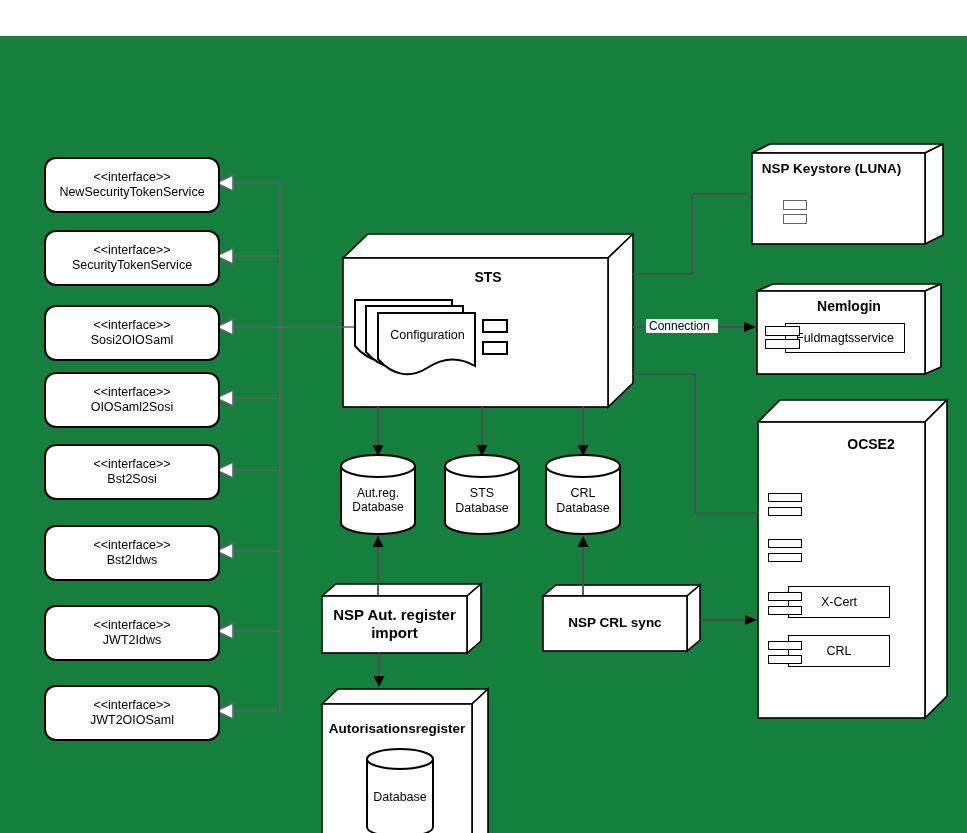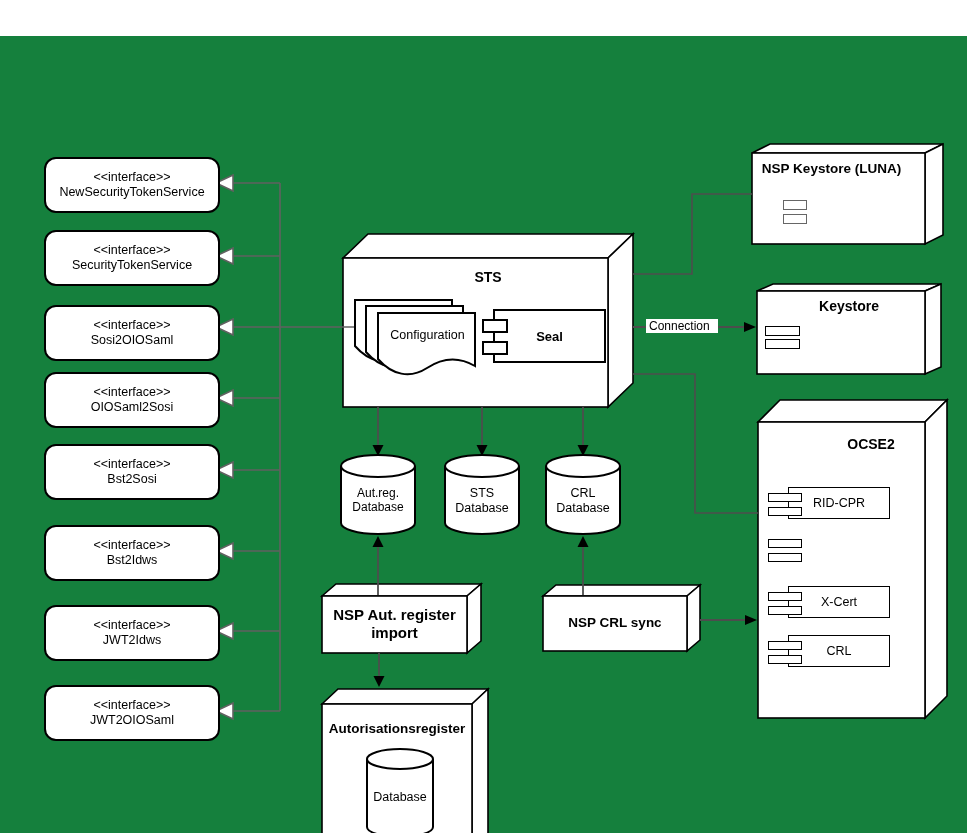--- a/index.html
+++ b/index.html
@@ -178,37 +178,36 @@
     <span>JWT2Idws</span>
   </div>
   <div class="iface" style="top:649px">
     <span>&lt;&lt;interface&gt;&gt;</span>
     <span>JWT2OIOSaml</span>
   </div>
 
   <div class="lbl bold" style="left:343px;top:233px;width:290px;font-size:14px">STS</div>
   <div class="lbl" style="left:380px;top:292px;width:95px;font-size:12.5px">Configuration</div>
   <div class="lbl bold" style="left:748px;top:125px;width:167px;font-size:13.5px;white-space:nowrap">NSP Keystore (LUNA)</div>
-  <div class="lbl bold" style="left:757px;top:262px;width:184px;font-size:14px">Keystore</div>
+  <div class="lbl bold" style="left:757px;top:262px;width:184px;font-size:14px">Nemlogin</div>
   <div class="lbl bold" style="left:758px;top:400px;width:226px;font-size:14px">OCSE2</div>
   <div class="lbl bold" style="left:315px;top:685px;width:164px;font-size:13.5px;white-space:nowrap">Autorisationsregister</div>
 
   <div class="conn-lbl" style="left:646px;top:283px;width:66px">Connection</div>
 
-  <div class="comp bold" style="left:493px;top:273px;width:109px;height:50px;font-size:13px">Seal</div>
   <div class="tab" style="left:482px;top:283px;width:22px;height:10px"></div>
   <div class="tab" style="left:482px;top:305px;width:22px;height:10px"></div>
 
   <div class="tab thin gray" style="left:783px;top:164px;width:22px;height:8px"></div>
   <div class="tab thin gray" style="left:783px;top:178px;width:22px;height:8px"></div>
 
+  <div class="comp thin" style="left:785px;top:287px;width:118px;height:28px">Fuldmagtsservice</div>
   <div class="tab thin" style="left:765px;top:290px;width:33px;height:8px"></div>
   <div class="tab thin" style="left:765px;top:303px;width:33px;height:8px"></div>
 
-  <div class="comp thin" style="left:788px;top:451px;width:100px;height:30px">RID-CPR</div>
   <div class="tab thin" style="left:768px;top:457px;width:32px;height:7px"></div>
   <div class="tab thin" style="left:768px;top:471px;width:32px;height:7px"></div>
 
   <div class="tab thin" style="left:768px;top:503px;width:32px;height:7px"></div>
   <div class="tab thin" style="left:768px;top:517px;width:32px;height:7px"></div>
 
   <div class="comp thin" style="left:788px;top:550px;width:100px;height:30px">X-Cert</div>
   <div class="tab thin" style="left:768px;top:556px;width:32px;height:7px"></div>
   <div class="tab thin" style="left:768px;top:570px;width:32px;height:7px"></div>
 

